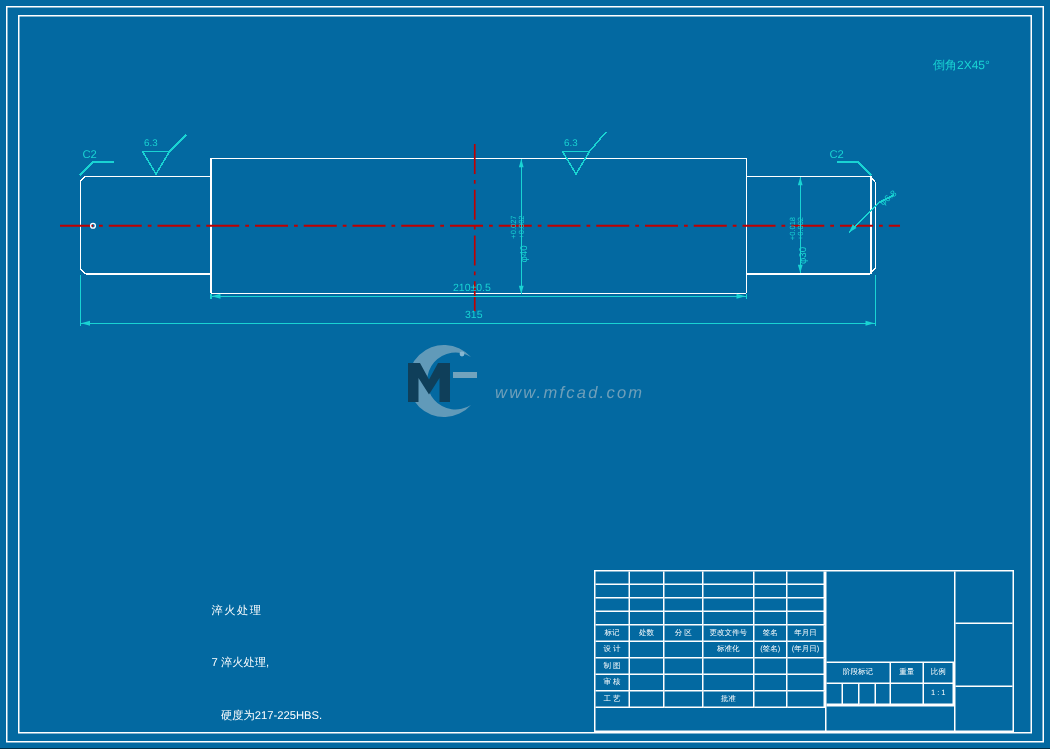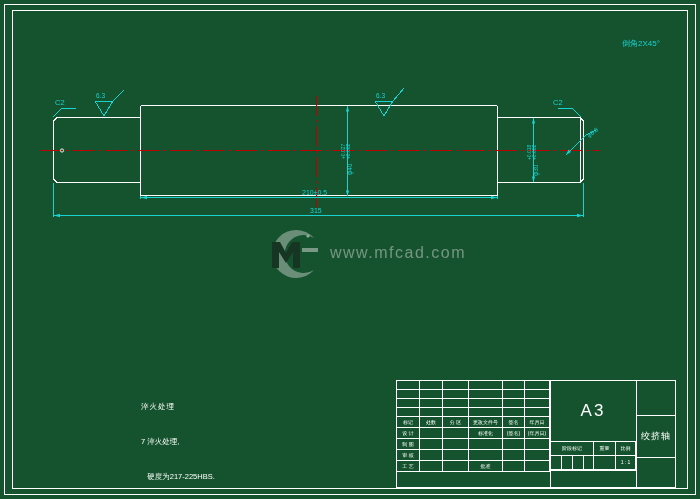--- a/index.html
+++ b/index.html
@@ -4,21 +4,21 @@
 <style>
   html, body {
     margin: 0;
     padding: 0;
     background: #000000;
   }
   #canvas {
     position: relative;
     width: 700px;
     height: 499px;
-    background: #14532d;
+    background: #0369a1;
     overflow: hidden;
     font-family: "Liberation Sans", sans-serif;
   }
   .abs { position: absolute; }
 
   
   .ln-w { background: #ffffff; }
 
   
   #outer-frame {
@@ -109,25 +109,26 @@
   #watermark .wm-cn {
     position: absolute;
     left: 72px; top: 0px;
     color: #d8d8d8;
     font-size: 26px;
     letter-spacing: 4px;
     font-family: "Liberation Sans", sans-serif;
   }
   #watermark .wm-url {
     position: absolute;
-    left: 72px; top: 16px;
+    left: 72px; top: 28px;
     color: #d0d0d0;
-    font-size: 16px;
+    font-size: 11px;
     letter-spacing: 1.5px;
     font-family: "Liberation Sans", sans-serif;
+    font-style: italic;
   }
 
   svg { display:block; }
 </style>
 </head>
 <body>
 
 <div id="canvas">
 
   <div class="abs" id="outer-frame"></div>
@@ -319,23 +320,20 @@
 
     <div class="cell" style="left:0px;  top:80px; width:23px; height:11px;">工 艺</div>
     <div class="cell" style="left:23px; top:80px; width:23px; height:11px;"></div>
     <div class="cell" style="left:46px; top:80px; width:26px; height:11px;"></div>
     <div class="cell" style="left:72px; top:80px; width:34px; height:11px;">批准</div>
     <div class="cell" style="left:106px;top:80px; width:22px; height:11px;"></div>
     <div class="cell" style="left:128px;top:80px; width:25px; height:11px;"></div>
 
     <div class="abs ln-w" style="left:153px; top:0px; width:1px; height:107px;"></div>
 
-    <div class="abs" style="left:154px; top:0px; width:84px; height:60px; display:flex; align-items:center; justify-content:center;">
-      <span class="tb-big">A3</span>
-    </div>
 
     <div class="abs ln-w" style="left:154px; top:60px; width:85px; height:1px;"></div>
 
     <div class="cell" style="left:154px; top:61px; width:43px; height:14px;">阶段标记</div>
     <div class="cell" style="left:197px; top:61px; width:22px; height:14px;">重量</div>
     <div class="cell" style="left:219px; top:61px; width:20px; height:14px;">比例</div>
 
     <div class="cell" style="left:154px; top:75px; width:11px; height:14px;"></div>
     <div class="cell" style="left:165px; top:75px; width:11px; height:14px;"></div>
     <div class="cell" style="left:176px; top:75px; width:11px; height:14px;"></div>
@@ -343,18 +341,15 @@
     <div class="cell" style="left:197px; top:75px; width:22px; height:14px;"></div>
     <div class="cell" style="left:219px; top:75px; width:20px; height:14px;">1 : 1</div>
 
     <div class="abs ln-w" style="left:154px; top:89px; width:85px; height:1px;"></div>
 
     <div class="abs ln-w" style="left:239px; top:0px; width:1px; height:107px;"></div>
 
     <div class="abs ln-w" style="left:240px; top:34px; width:38px; height:1px;"></div>
     <div class="abs ln-w" style="left:240px; top:76px; width:38px; height:1px;"></div>
 
-    <div class="abs" style="left:240px; top:35px; width:38px; height:41px; display:flex; align-items:center; justify-content:center;">
-      <span class="tb-name">绞挤轴</span>
-    </div>
   </div>
 
 </div>
 
 </body></html>

